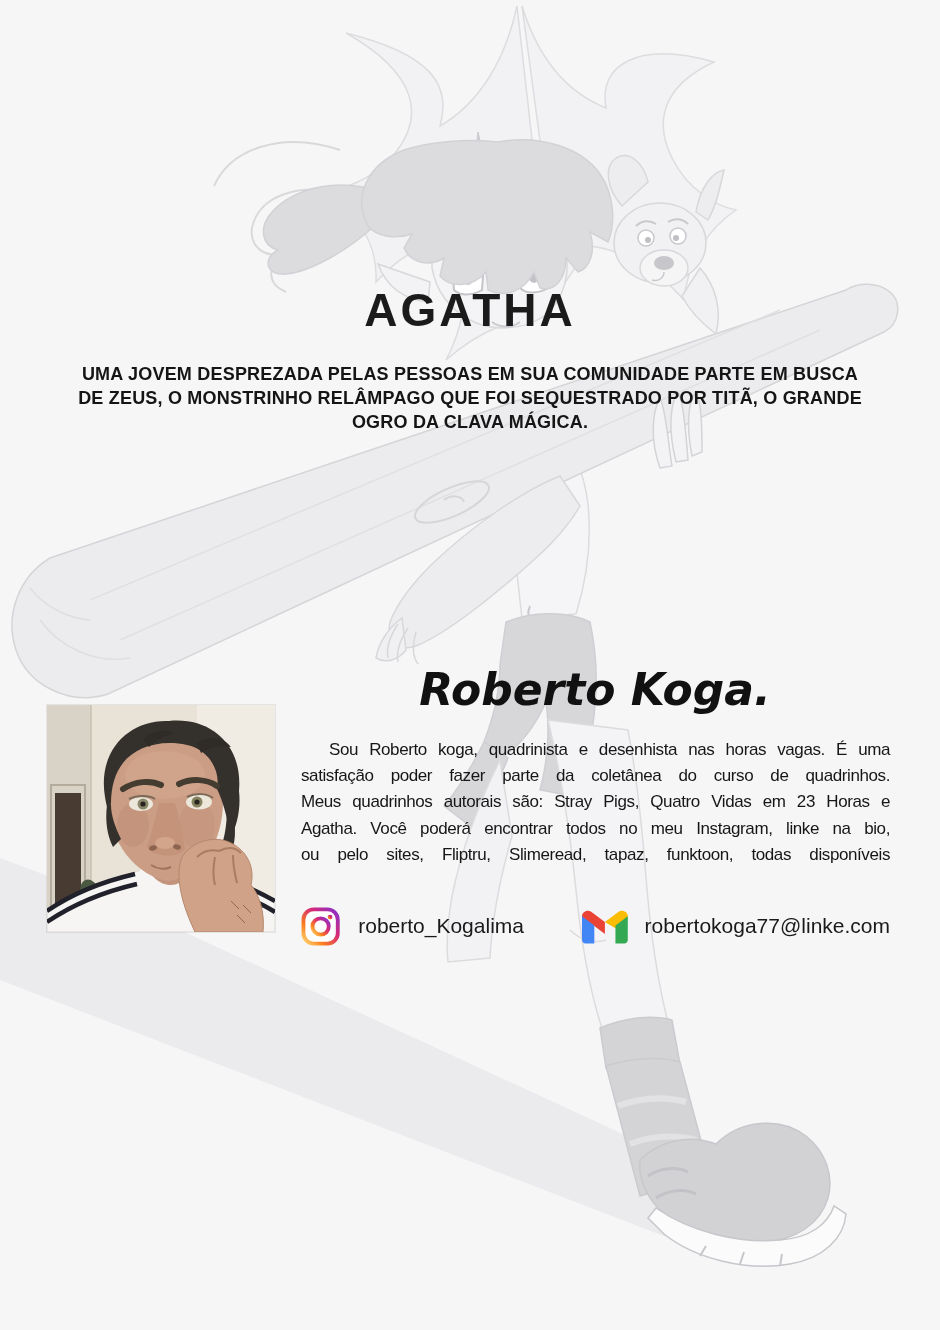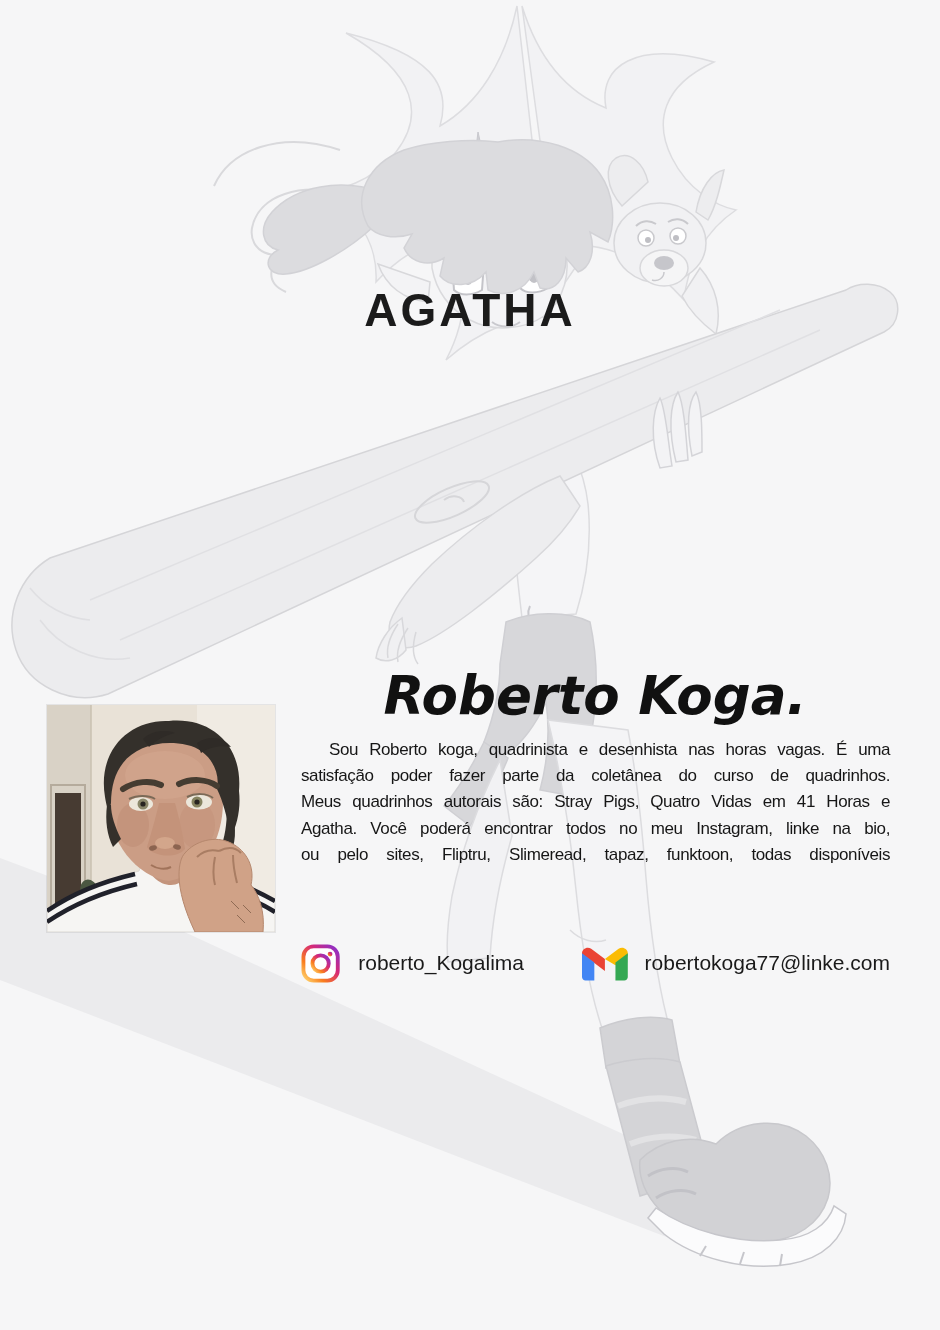--- a/index.html
+++ b/index.html
@@ -19,31 +19,31 @@
     white-space:pre-line;color:#151515;
   }
   .author-photo{
     position:absolute;left:47px;top:705px;width:228px;height:227px;
     outline:1px solid rgba(0,0,0,.07);
   }
   .author-photo svg{display:block;}
   .author-name{
     position:absolute;left:300px;top:664px;width:590px;text-align:center;
     font-family:"DejaVu Sans",sans-serif;font-style:italic;font-weight:700;
-    font-size:53px;line-height:1.2;color:#111;
+    font-size:44px;line-height:1.2;color:#111;
   }
   .author-bio{
     position:absolute;left:301px;top:737px;width:589px;
     font-size:17px;line-height:26.2px;letter-spacing:-0.4px;color:#161616;
   }
   .bio-line{text-align:justify;text-align-last:justify;white-space:nowrap;}
   .bio-line.first{text-indent:28px;}
   .bio-line.last{text-align:center;text-align-last:center;}
   .social-row{
-    position:absolute;left:300px;top:937px;width:590px;height:52px;
+    position:absolute;left:300px;top:900px;width:590px;height:52px;
     display:flex;align-items:center;justify-content:center;gap:17px;
   }
   .social-label{font-size:21px;color:#1a1a1a;white-space:nowrap;}
   .social-gap{width:26px;}
   .icon-ig{width:45px;height:45px;}
   .icon-gmail{width:50px;height:40px;}
 </style>
 </head>
 <body>
 
@@ -131,20 +131,23 @@
       <path d="M618,1106 C640,1098 664,1096 686,1102 M630,1144 C650,1136 674,1134 696,1140" fill="none" stroke="#e2e2e4" stroke-width="6"></path>
 
       <path d="M640,1160 C660,1140 690,1134 716,1144 C740,1120 780,1116 806,1136 C826,1152 834,1176 828,1198 C820,1224 796,1240 764,1242 C724,1244 684,1232 660,1210 C646,1196 638,1178 640,1160 Z" fill="#d2d2d5" stroke="#c8c8cc" stroke-width="1.5"></path>
       <path d="M648,1176 C660,1168 676,1166 688,1172 M656,1198 C668,1190 684,1188 696,1194" fill="none" stroke="#c2c2c7" stroke-width="3"></path>
       <path d="M656,1208 C690,1232 740,1244 780,1240 C810,1238 828,1224 834,1206 L846,1214 C844,1238 824,1258 790,1264 C746,1272 694,1258 664,1234 L648,1218 Z" fill="#fbfbfc" stroke="#c6c6cb" stroke-width="1.5"></path>
       <path d="M700,1256 L706,1246 M740,1264 L744,1252 M780,1266 L782,1254" stroke="#c6c6cb" stroke-width="2" fill="none"></path>
     </g>
   </svg>
 
   <div class="hero-title">AGATHA</div>
+  <div class="hero-synopsis">UMA JOVEM DESPREZADA PELAS PESSOAS EM SUA COMUNIDADE PARTE EM BUSCA
+DE ZEUS, O MONSTRINHO RELÂMPAGO QUE FOI SEQUESTRADO POR TITÃ, O GRANDE
+OGRO DA CLAVA MÁGICA.</div>
 
   <div class="author-photo">
     <svg width="228" height="227" viewBox="0 0 228 227" aria-hidden="true">
       <rect width="228" height="227" fill="#e9e2d7"></rect>
       <rect x="150" width="78" height="227" fill="#f0ebe3"></rect>
       <rect x="0" width="44" height="227" fill="#d9d2c6"></rect>
       <rect x="4" y="80" width="34" height="147" fill="none" stroke="#b5ab9c" stroke-width="2"></rect>
       <rect x="8" y="88" width="26" height="139" fill="#473b32"></rect>
       <line x1="44" y1="0" x2="44" y2="227" stroke="#c9c0b1" stroke-width="1.5"></line>
       <g fill="#4a5741">
@@ -192,21 +195,21 @@
       <path d="M150,152 C156,146 164,144 172,146 M172,146 C180,142 188,142 194,148 M168,152 C166,162 166,172 168,180 M186,150 C186,160 188,170 190,178" fill="none" stroke="#a97d63" stroke-width="2"></path>
       <path d="M196,200 L204,208 M190,210 L198,218 M184,196 L192,204" stroke="#8f6b54" stroke-width="1"></path>
     </svg>
   </div>
 
   <div class="author-name">Roberto Koga.</div>
 
   <div class="author-bio">
     <div class="bio-line first">Sou Roberto koga, quadrinista e desenhista nas horas vagas. É uma</div>
     <div class="bio-line">satisfação poder fazer parte da coletânea do curso de quadrinhos.</div>
-    <div class="bio-line">Meus quadrinhos autorais são: Stray Pigs, Quatro Vidas em 41 Horas e</div>
+    <div class="bio-line">Meus quadrinhos autorais são: Stray Pigs, Quatro Vidas em 23 Horas e</div>
     <div class="bio-line">Agatha. Você poderá encontrar todos no meu Instagram, linke na bio,</div>
     <div class="bio-line">ou pelo sites, Fliptru, Slimeread, tapaz, funktoon, todas disponíveis</div>
   </div>
 
   <div class="social-row">
     <svg class="icon-ig" viewBox="0 0 48 48">
       <defs>
         <linearGradient id="igGrad" x1="0" y1="1" x2="1" y2="0">
           <stop offset="0" stop-color="#feda75"></stop>
           <stop offset="0.28" stop-color="#fa7e1e"></stop>

